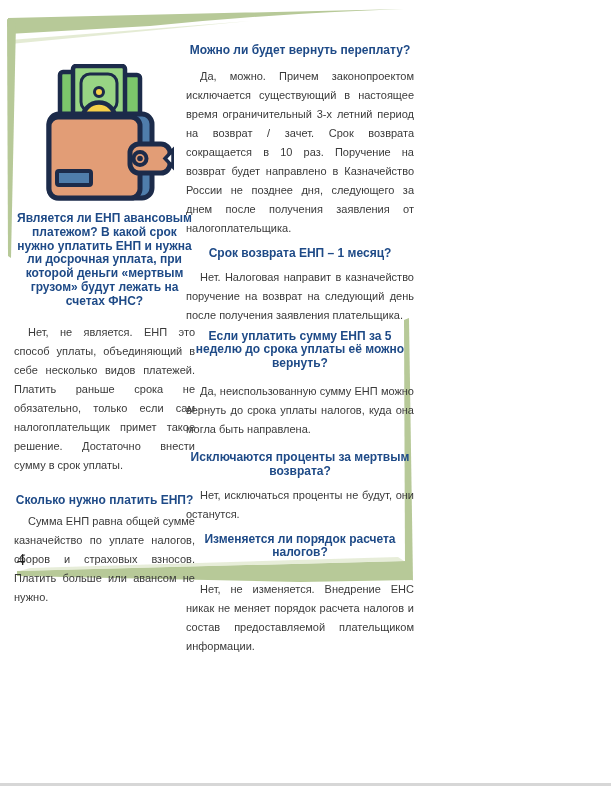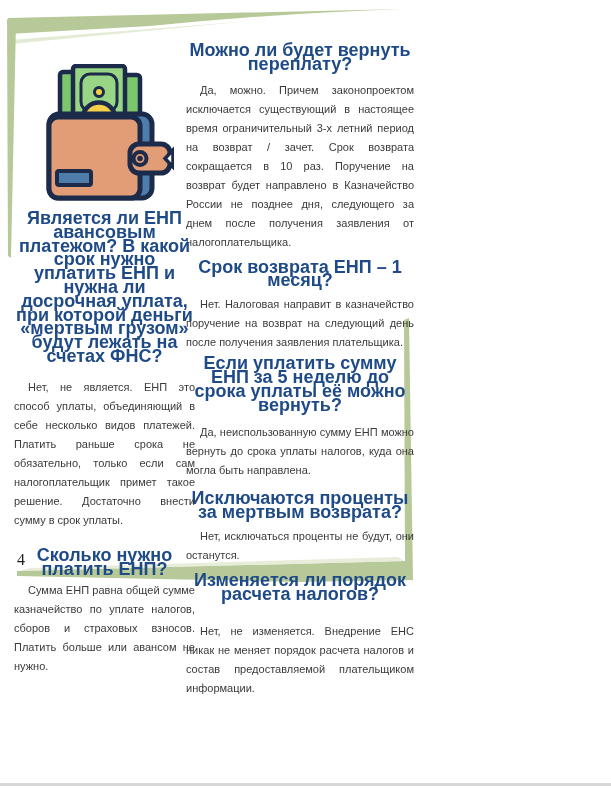--- a/index.html
+++ b/index.html
@@ -7,21 +7,21 @@
     position:relative; width:611px; height:789px; background:#ffffff;
     font-family:"Liberation Sans", sans-serif; overflow:hidden;
   }
   .frame { position:absolute; left:0; top:0; width:611px; height:789px; pointer-events:none; }
   .wallet { position:absolute; left:46px; top:64px; width:128px; height:140px; }
   .col { position:absolute; }
   .col-right { left:186px; top:44px; width:228px; }
   .col-left  { left:14px;  top:212px; width:181px; }
   .q {
     margin:0; color:var(--heading-blue,#1e4a87); font-weight:bold;
-    font-size:18px; line-height:13.8px; text-align:center;
+    font-size:12px; line-height:13.8px; text-align:center;
   }
   .q-wide { margin-left:-10px; margin-right:-10px; }
   .a {
     margin:0; color:var(--body-text,#3a3a3a);
     font-size:11px; line-height:19px; text-align:justify; text-indent:14px;
     overflow-wrap:break-word;
   }
   .mb5{margin-bottom:5px}.mb6{margin-bottom:20px}.mb7{margin-bottom:7px}
   .mb9{margin-bottom:9px}.mb11{margin-bottom:11px}.mb12{margin-bottom:12px}
   .mb14{margin-bottom:14px}.mb19{margin-bottom:19px}

